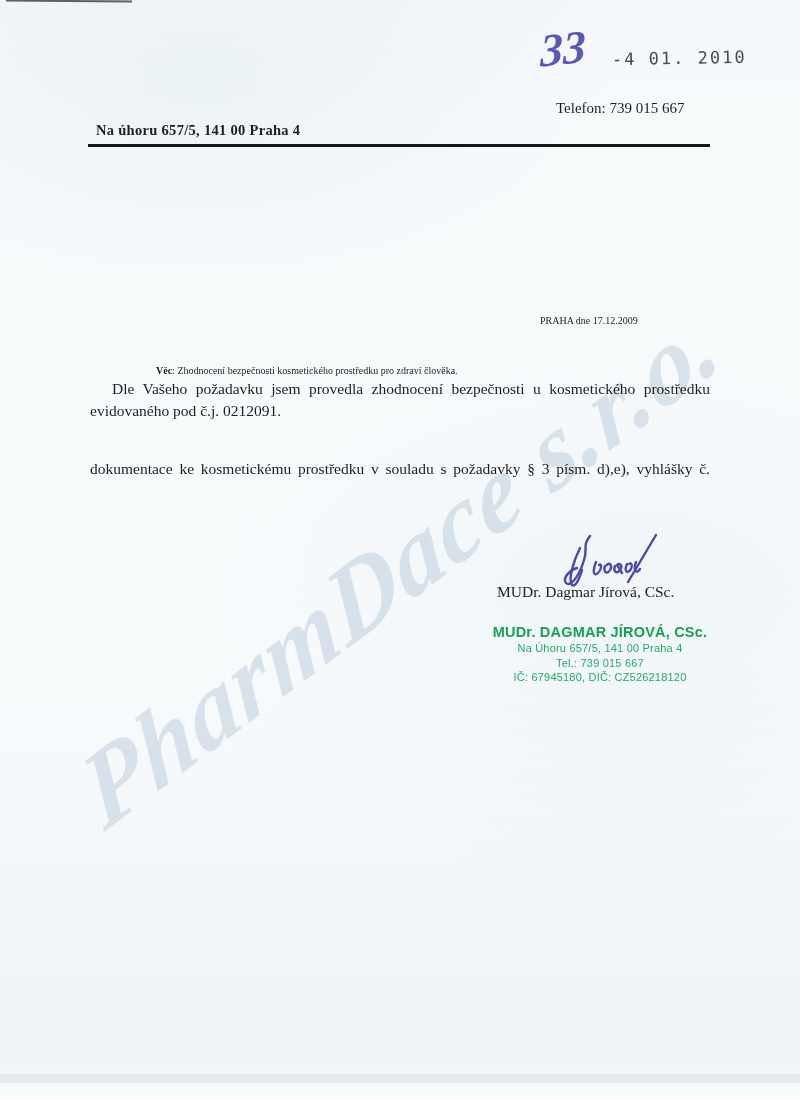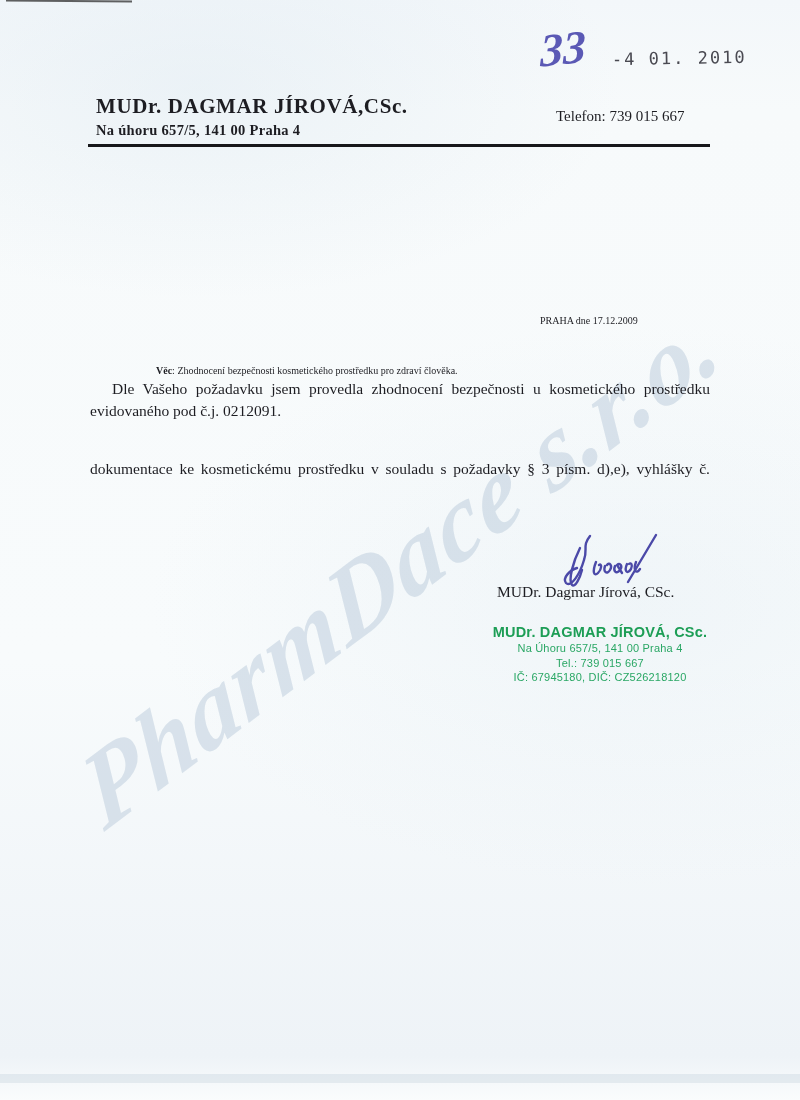--- a/index.html
+++ b/index.html
@@ -20,21 +20,21 @@
     color:rgba(174,194,211,.42);transform:rotate(-37deg) skewX(-14deg);
     letter-spacing:2px;pointer-events:none;}
   .content{z-index:2;}
   
   .hand-number{left:540px;top:22px;font-size:46px;font-style:italic;color:#5b59b5;
     transform:rotate(-6deg) skewX(-6deg);font-weight:bold;}
   .date-stamp{left:612px;top:48px;font-size:17px;color:#4a4a52;
     font-family:"DejaVu Sans Mono",monospace;letter-spacing:2px;transform:rotate(-1deg);}
   
   .lh-name{left:96px;top:94px;font-size:21px;font-weight:bold;letter-spacing:.6px;}
-  .lh-phone{left:556px;top:100px;font-size:15px;margin-top:8px;}
+  .lh-phone{left:556px;top:100px;font-size:15px;}
   .lh-addr{left:96px;top:122px;font-size:14.5px;font-weight:bold;letter-spacing:.3px;}
   .lh-rule{left:88px;top:144px;width:622px;height:3px;background:#17171a;}
   
   .recipient{left:96px;top:223px;font-size:15px;line-height:18.5px;}
   
   .place-date{left:540px;top:315px;font-size:10px;}
   .subject{left:108px;top:365px;font-size:10px;margin-left:48px;}
   .subject b{font-weight:bold;}
   
   .para{left:90px;width:620px;font-size:15.5px;line-height:21.5px;}
@@ -56,21 +56,20 @@
 <div class="paper">
 
   <div class="abs scan-line-top"></div>
   <div class="abs scan-band-bottom"></div>
 
   <div class="abs watermark">PharmDace s.r.o.</div>
 
   <div class="abs content hand-number">33</div>
   <div class="abs content date-stamp">-4 01. 2010</div>
 
-  <div class="abs content lh-name">MUDr. DAGMAR  JÍROVÁ,CSc.</div>
   <div class="abs content lh-phone">Telefon:  739 015 667</div>
   <div class="abs content lh-addr">Na úhoru 657/5, 141 00  Praha  4</div>
   <div class="abs content lh-rule"></div>
 
 
   <div class="abs content place-date">PRAHA dne 17.12.2009</div>
 
   <div class="abs content subject"><b>Věc</b><span>: Zhodnocení bezpečnosti kosmetického prostředku pro zdraví člověka.</span></div>
 
   <div class="abs content para p1">

